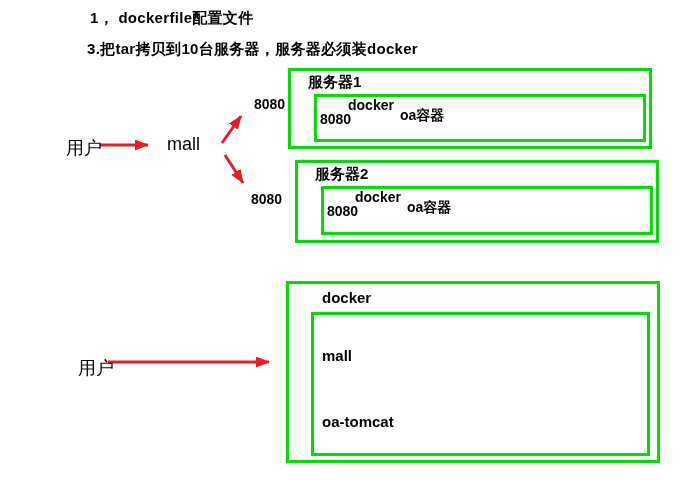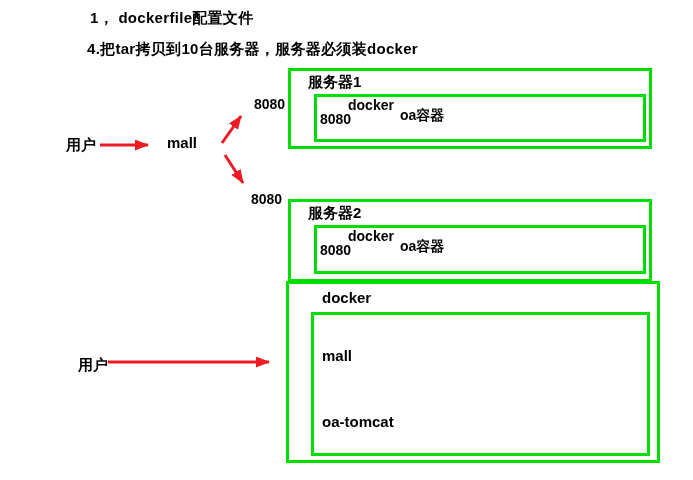--- a/index.html
+++ b/index.html
@@ -13,21 +13,21 @@
   body { font-family: "Liberation Sans", "DejaVu Sans", sans-serif; color: var(--text); }
   #canvas {
     position: relative;
     width: 693px;
     height: 480px;
     background: var(--background);
     overflow: hidden;
   }
   .abs { position: absolute; white-space: nowrap; }
   .note { font-size: 15px; font-weight: bold; letter-spacing: 0.3px; }
-  .lbl { font-size: 15px; font-weight: bold; text-align: right; }
+  .lbl { font-size: 18px; font-weight: normal; text-align: right; }
   .port-lbl { font-size: 14px; font-weight: bold; }
   .greenbox {
     position: absolute;
     border: 3px solid var(--box-green);
     background: transparent;
   }
   .box-title { position: absolute; font-size: 15px; font-weight: bold; white-space: nowrap; }
   .docker-label { position: absolute; font-size: 14px; font-weight: bold; white-space: nowrap; }
   .port { position: absolute; font-size: 14px; font-weight: bold; white-space: nowrap; }
   .container-label { position: absolute; font-size: 14px; font-weight: bold; white-space: nowrap; }
@@ -47,37 +47,37 @@
         <polygon points="0,0 14,5.5 0,11"></polygon>
       </marker>
     </defs>
     <line x1="100" y1="145" x2="148" y2="145" marker-end="url(#ah)"></line>
     <line x1="222" y1="143" x2="241" y2="116" marker-end="url(#ah)"></line>
     <line x1="225" y1="155" x2="243" y2="183" marker-end="url(#ah)"></line>
     <line x1="108" y1="362" x2="269" y2="362" marker-end="url(#ah)"></line>
   </svg>
 
   <div class="abs note" style="left:90px; top:9px;">1， dockerfile配置文件</div>
-  <div class="abs note" style="left:87px; top:40px;">4.把tar拷贝到10台服务器，服务器必须装docker</div>
+  <div class="abs note" style="left:87px; top:40px;">3.把tar拷贝到10台服务器，服务器必须装docker</div>
 
   <div class="abs lbl" style="left:66px; top:136px;">用户</div>
   <div class="abs lbl" style="left:167px; top:134px;">mall</div>
   <div class="abs port-lbl" style="left:254px; top:96px;">8080</div>
   <div class="abs port-lbl" style="left:251px; top:191px;">8080</div>
 
   <div class="greenbox" style="left:288px; top:68px; width:364px; height:81px;">
     <div class="box-title" style="left:17px; top:2px;">服务器1</div>
     <div class="greenbox" style="left:23px; top:23px; width:332px; height:48px;">
       <div class="docker-label" style="left:31px; top:0px;">docker</div>
       <div class="port" style="left:3px; top:14px;">8080</div>
       <div class="container-label" style="left:83px; top:10px;">oa容器</div>
     </div>
   </div>
 
-  <div class="greenbox" style="left:288px; top:160px; width:364px; height:83px;margin-top:39px;">
+  <div class="greenbox" style="left:295px; top:160px; width:364px; height:83px;">
     <div class="box-title" style="left:17px; top:2px;">服务器2</div>
     <div class="greenbox" style="left:23px; top:23px; width:332px; height:49px;">
       <div class="docker-label" style="left:31px; top:0px;">docker</div>
       <div class="port" style="left:3px; top:14px;">8080</div>
       <div class="container-label" style="left:83px; top:10px;">oa容器</div>
     </div>
   </div>
 
   <div class="greenbox" style="left:286px; top:281px; width:374px; height:182px;">
     <div class="box-title" style="left:33px; top:5px;">docker</div>

